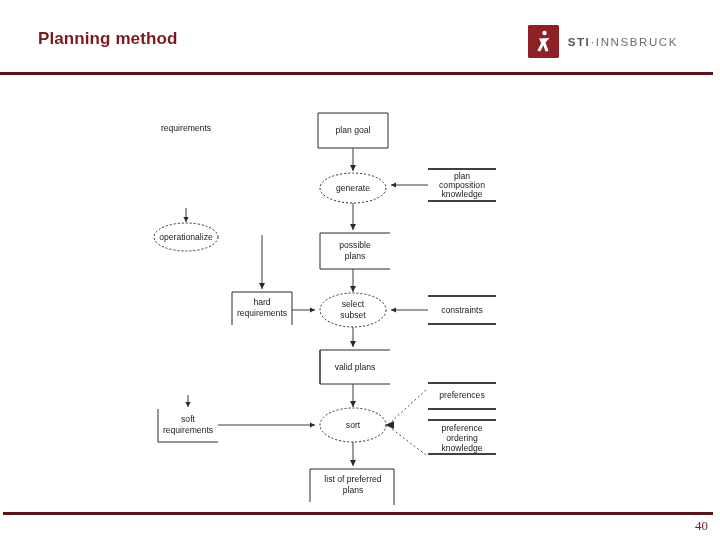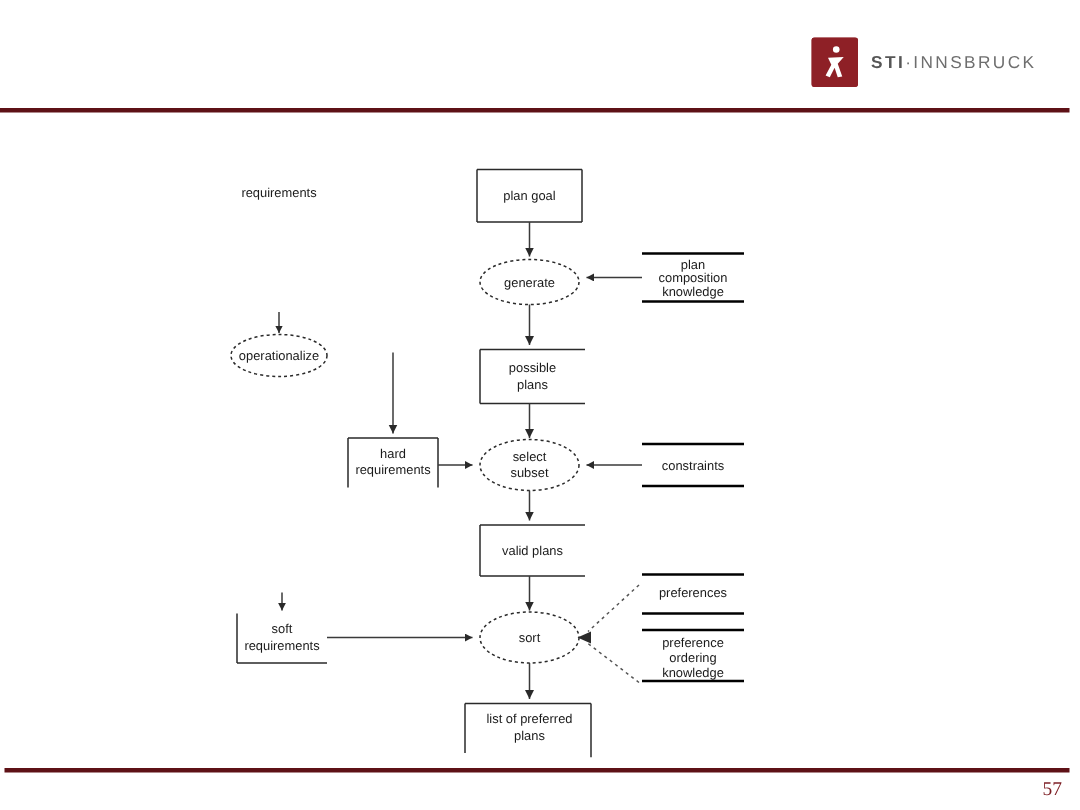--- a/index.html
+++ b/index.html
@@ -27,21 +27,21 @@
     left: 38px;
     top: 29px;
     font-size: 17px;
     font-weight: bold;
     color: #7B1B21;
     letter-spacing: 0.1px;
     white-space: nowrap;
   }
   #brand-logo {
     position: absolute;
-    right: 29px;
+    right: 42px;
     top: 25px;
     display: flex;
     align-items: center;
     gap: 9px;
     text-align: center;
   }
   #logo-mark {
     width: 31px;
     height: 33px;
     background: #8E2026;
@@ -131,20 +131,21 @@
     stroke-width: 1;
     stroke-dasharray: 2 2.5;
     fill: none;
   }
 </style>
 </head>
 <body>
 
 <div id="slide-header">
 
+  <div id="page-title">Planning method</div>
 
   <div id="brand-logo">
     <div id="logo-mark">
       <svg width="31" height="33" viewBox="0 0 31 33" aria-hidden="true">
         <rect x="0" y="0" width="31" height="33" rx="2" fill="#8E2026"></rect>
         <circle cx="16.5" cy="8" r="2.2" fill="#ffffff"></circle>
         <path d="M11 13.5 L21.5 13 L17.5 17.5 L20.5 26 L17.5 26.5 L15.4 20.2 L12.2 26.5 L9.4 25.4 L13.2 18.2 Z" fill="#ffffff"></path>
       </svg>
     </div>
     <div id="brand-text">
@@ -268,13 +269,13 @@
 
     <g>
       <path class="dg-box" d="M310,389 L394,389 M310,389 L310,422 M394,389 L394,425"></path>
       <text class="dg-label" x="353" y="400">list of preferred</text>
       <text class="dg-label" x="353" y="411">plans</text>
     </g>
   </svg>
 </div>
 
 <div id="footer-rule"></div>
-<div id="page-number">57</div>
+<div id="page-number">40</div>
 
 </body></html>

